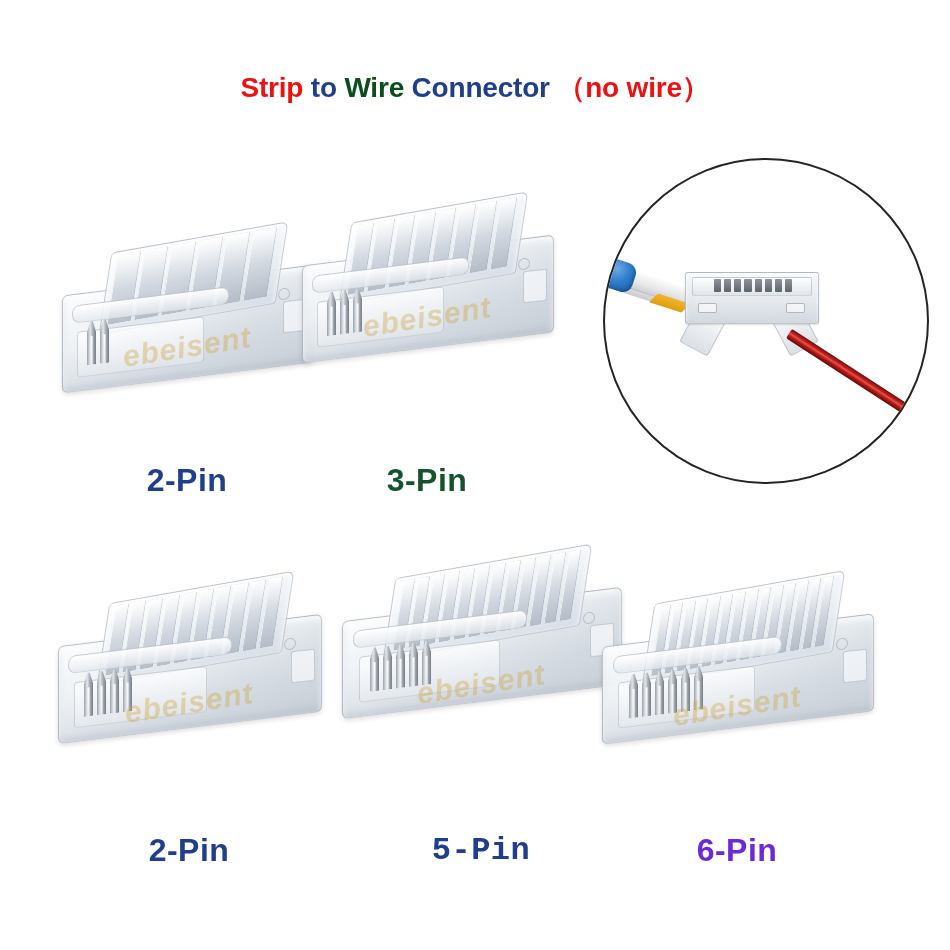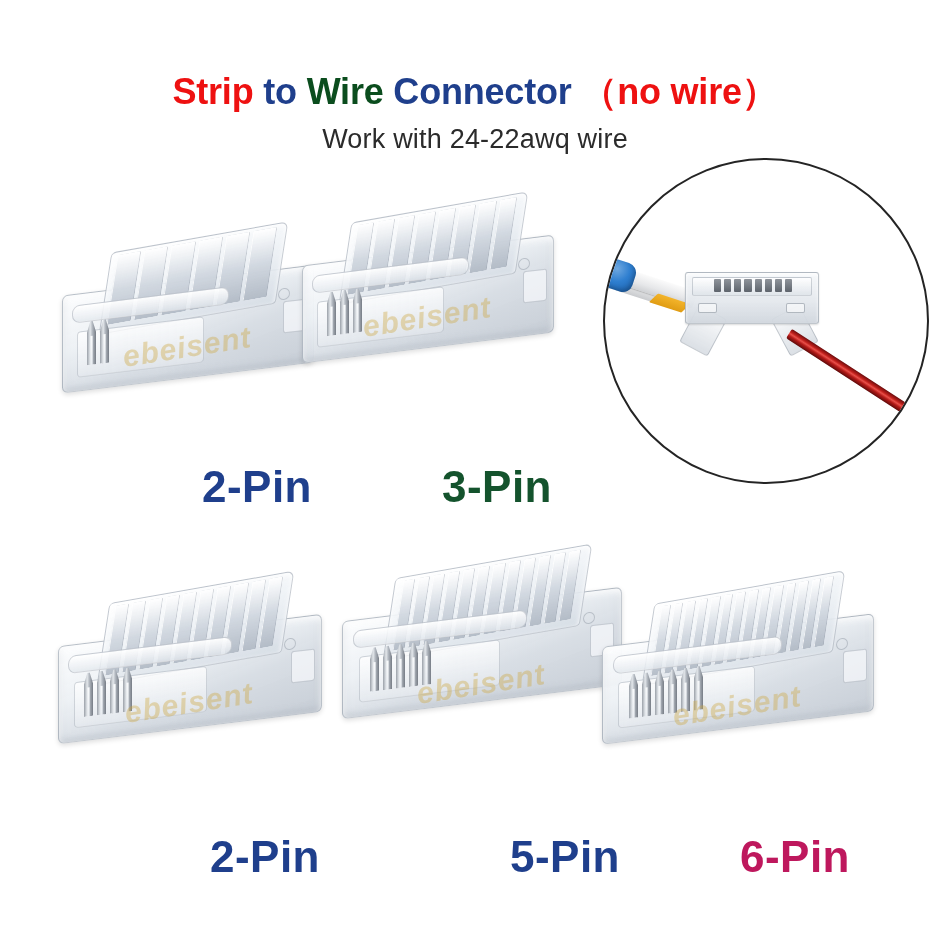--- a/index.html
+++ b/index.html
@@ -19,21 +19,21 @@
   #header {
     position: absolute;
     left: 0;
     top: 0;
     width: 950px;
     text-align: center;
   }
   #title {
     margin: 0;
     padding-top: 74px;
-    font-size: 36px;
+    font-size: 28px;
     font-weight: bold;
     letter-spacing: -0.2px;
     line-height: 1.0;
     white-space: nowrap;
   }
   #title .seg { display: inline; }
   #subtitle {
     margin: 0;
     padding-top: 14px;
     font-size: 27px;
@@ -165,25 +165,25 @@
     background: linear-gradient(180deg,#6d0d0d 0%,#c0201c 30%,#e8504a 46%,#b31a18 66%,#5e0a0a 100%);
     border-radius: 2px;
   }
 
   
   .product {
     position: absolute;
   }
   .label {
     position: absolute;
-    font-size: 44px;
+    font-size: 32px;
     font-weight: bold;
     color: #1F3F8C;
     letter-spacing: 0.5px;
-    text-align: right;
+    text-align: center;
     white-space: nowrap;
   }
 
   
   .conn {
     position: absolute;
     left: 0; top: 0;
   }
   .conn .base {
     position: absolute;
@@ -298,21 +298,20 @@
     pointer-events: none;
     white-space: nowrap;
     z-index: 4;
   }
 </style>
 </head>
 <body>
 
 <div id="header">
   <h1 id="title"><span class="seg" style="color: rgb(238, 17, 17);">Strip </span><span class="seg" style="color: rgb(31, 63, 140);">to </span><span class="seg" style="color: rgb(11, 77, 30);">Wire </span><span class="seg" style="color: rgb(31, 63, 140);">Connector </span><span class="seg" style="color: rgb(238, 17, 17);">（no wire）</span></h1>
-  <p id="subtitle">Work with 24-22awq wire</p>
 </div>
 
 <div id="inset-circle">
   <div id="inset-inner">
 
     <div class="strip-wrap">
       <div class="strip-underside"></div>
       <div class="strip-body"></div>
       <div class="strip-adhesive"></div>
       <div class="strip-cap"></div>
@@ -449,21 +448,21 @@
           <i></i>
           <i></i>
           <i></i>
           <i></i>
         </div>
         <div class="tab"></div>
         <div class="notch"></div>
       </div>
       <div class="watermark">ebeisent</div>
     </div>
-    <div class="label" style="left: 342px; top: 832px; width: 278px; color: rgb(31, 63, 140);">5-Pin</div>
+    <div class="label" style="left: 342px; top: 832px; width: 278px; color: rgb(31, 63, 140); font-family: Liberation Mono, monospace;">5-Pin</div>
     <div class="product" style="left: 602px; top: 588px; width: 270px; height: 190px;">
       <div class="conn" style="width: 270px; height: 190px;">
         <div class="base"></div>
         <div class="cover"></div>
         <div class="ribs">
           <i></i>
           <i></i>
           <i></i>
           <i></i>
           <i></i>
@@ -485,14 +484,14 @@
           <i></i>
           <i></i>
           <i></i>
           <i></i>
         </div>
         <div class="tab"></div>
         <div class="notch"></div>
       </div>
       <div class="watermark">ebeisent</div>
     </div>
-    <div class="label" style="left: 580px; top: 832px; width: 270px; color: #be185d;">6-Pin</div>
+    <div class="label" style="left: 602px; top: 832px; width: 270px; color: #6d28d9;">6-Pin</div>
   </div>
 
 </body></html>

